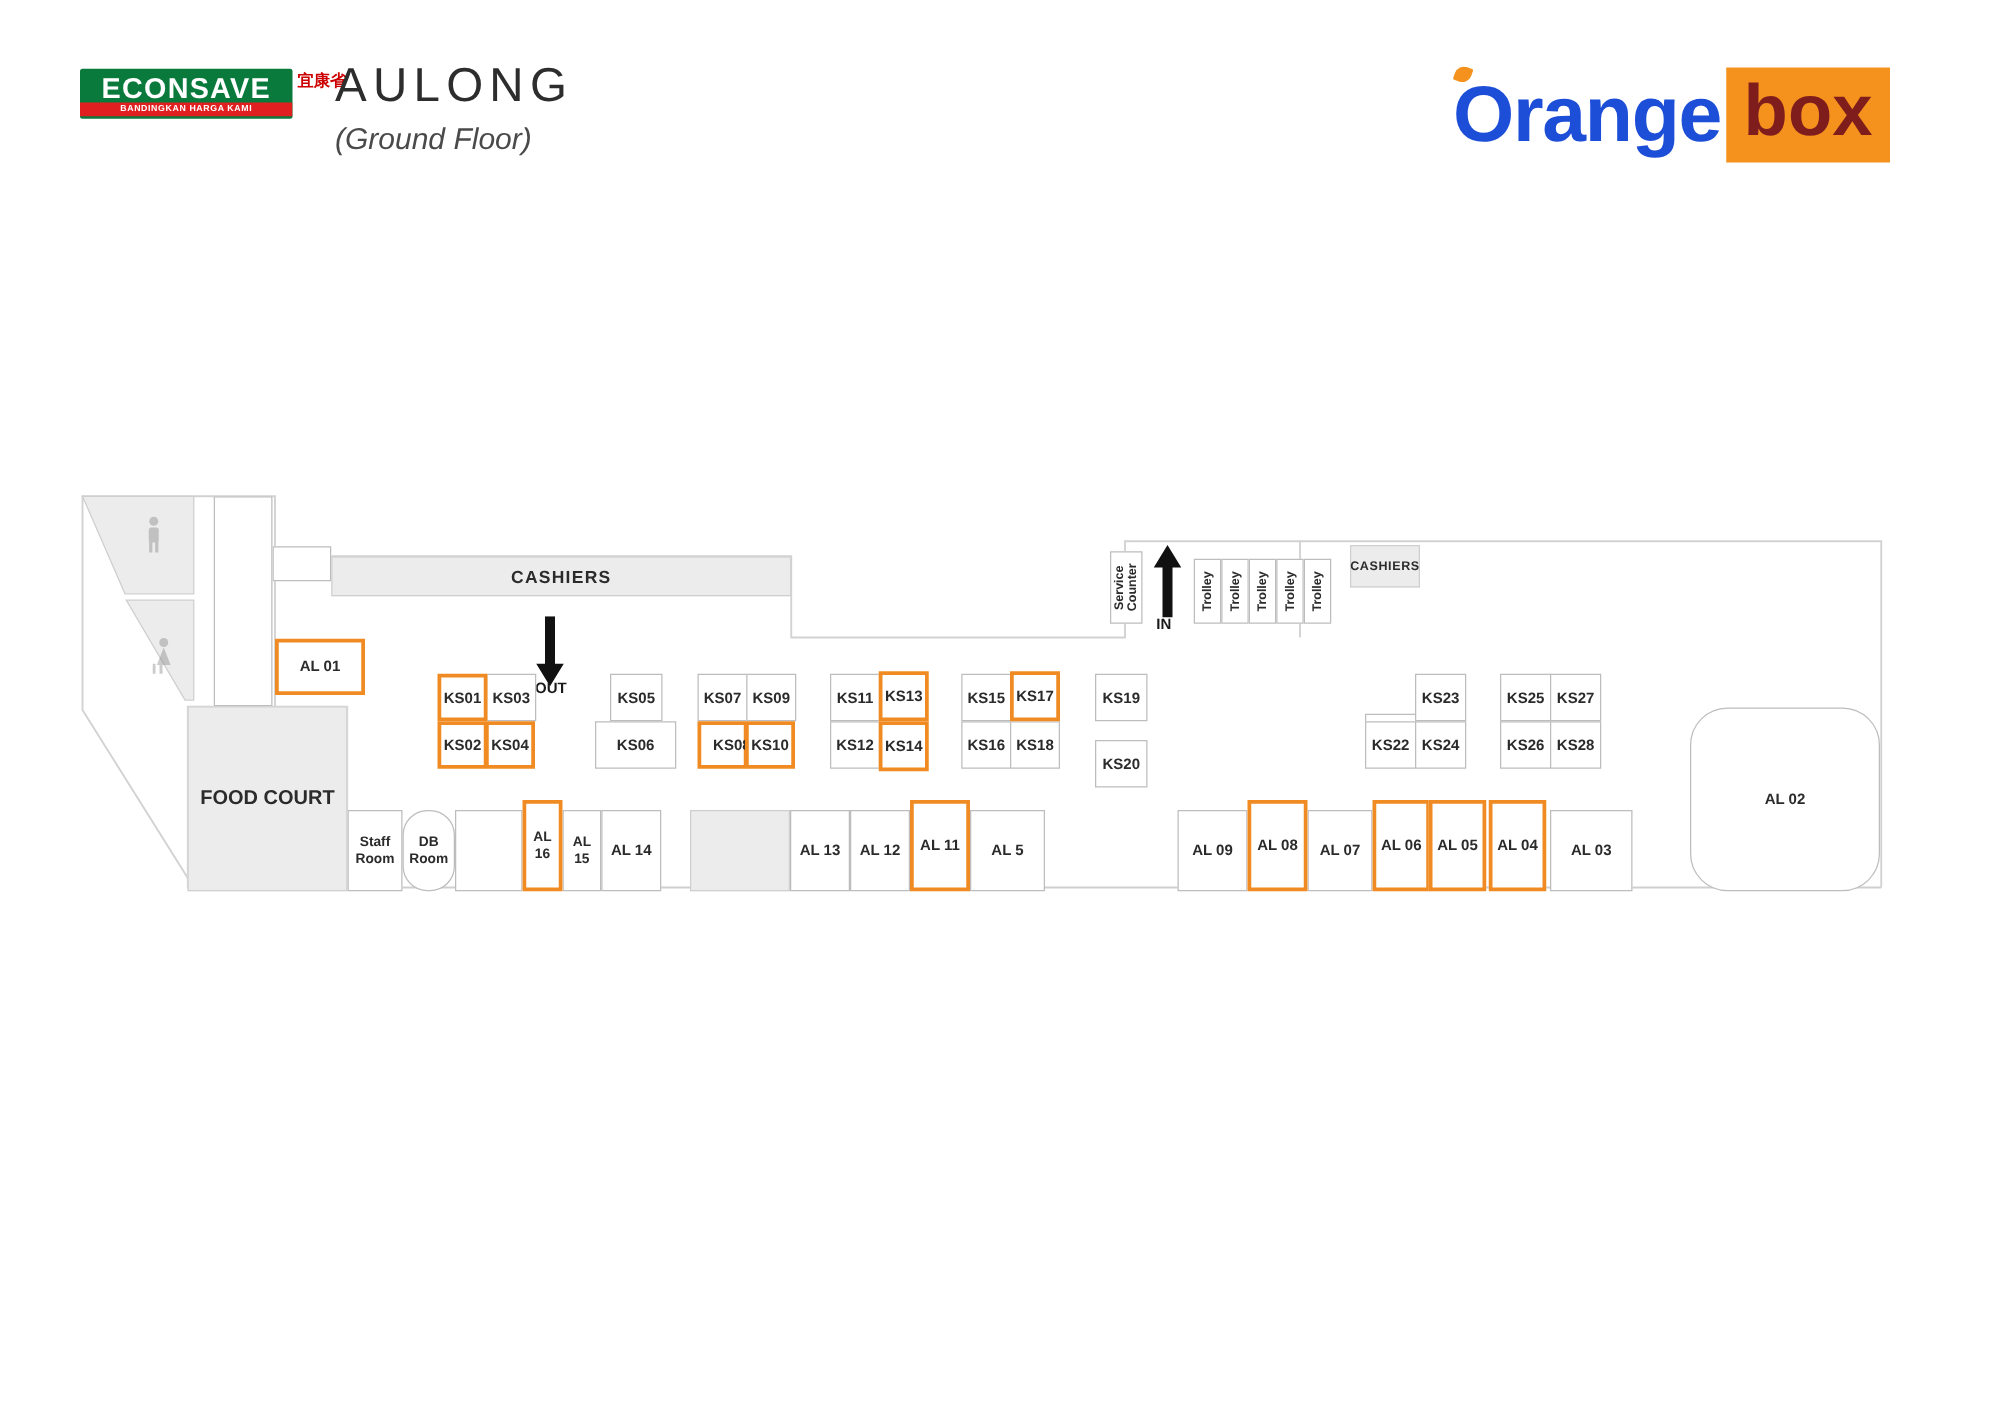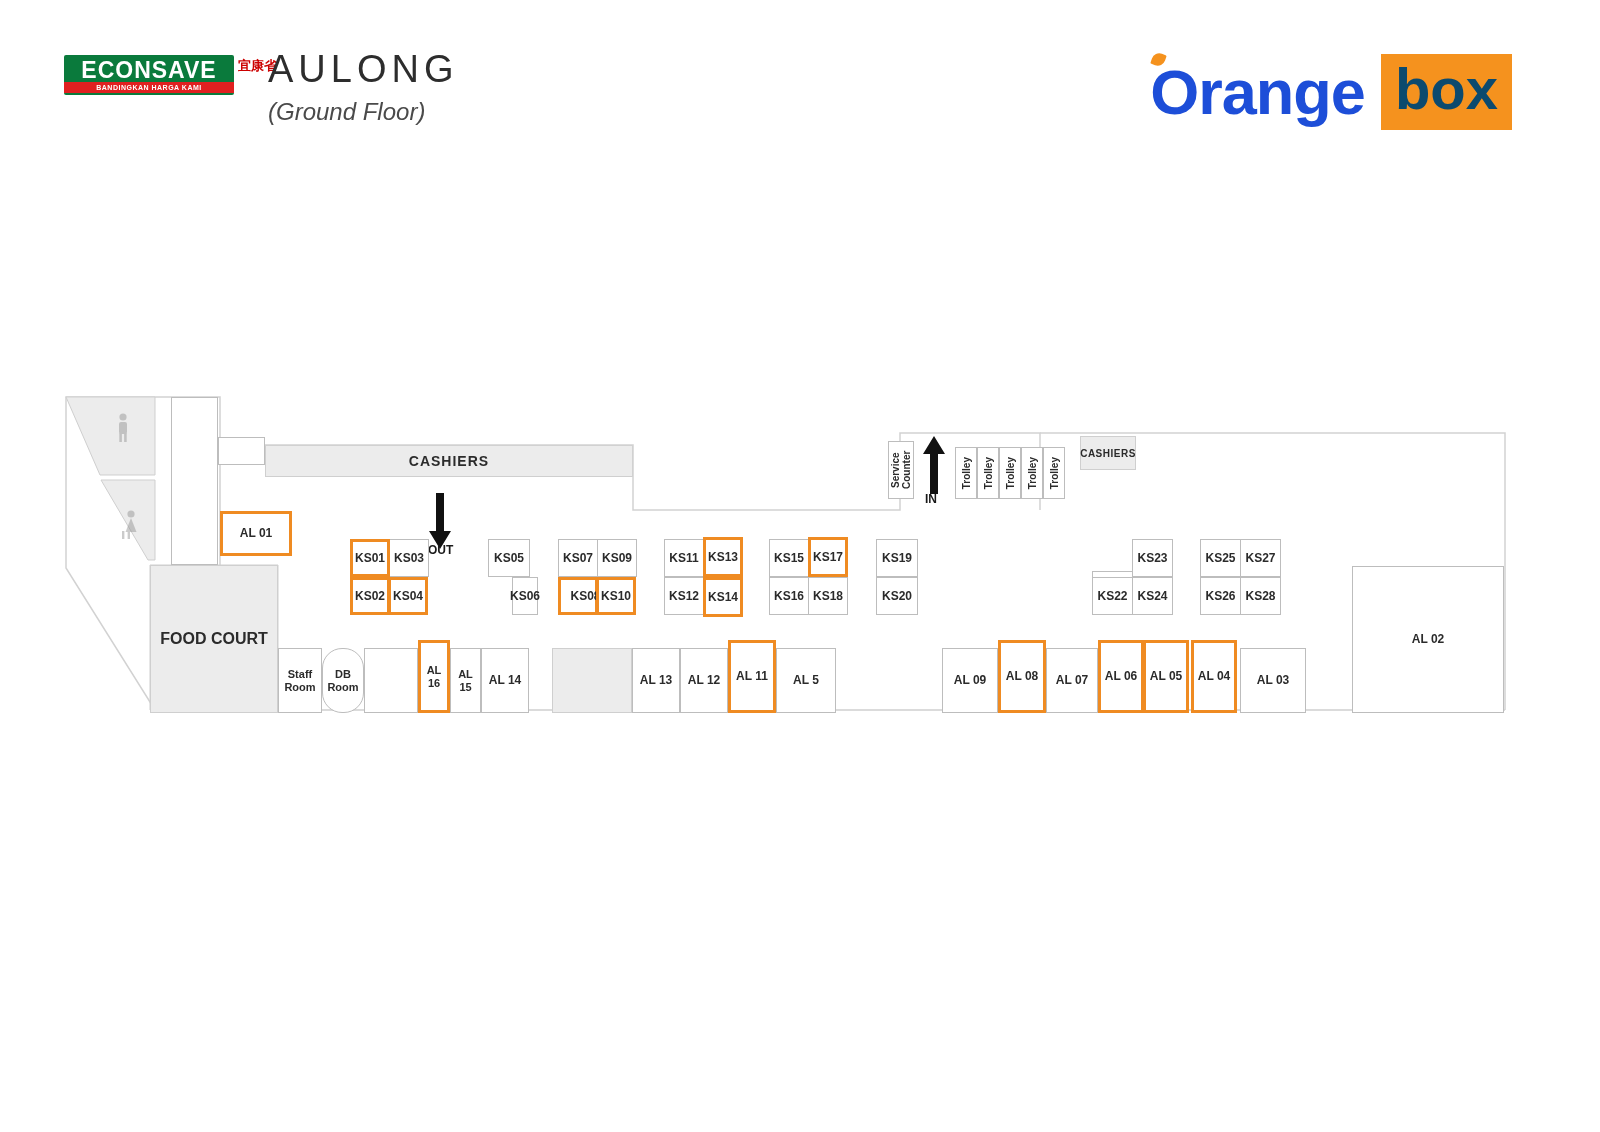--- a/index.html
+++ b/index.html
@@ -50,22 +50,22 @@
   .logo-orange .ob-word {
     font-size: 63px; font-weight: bold; color: #1d4ed8; letter-spacing: -1px;
     line-height: 58px; position: relative;
   }
   .logo-orange .ob-leaf {
     position: absolute; left: 2px; top: -10px; width: 13px; height: 13px;
     background: #f5921e; border-radius: 60% 10% 60% 10%;
     transform: rotate(20deg);
   }
   .logo-orange .ob-box {
-    background: #f5921e; color: #0c4a6e; font-size: 58px; font-weight: bold;
-    padding: 4px 14px 10px 14px; line-height: 62px; margin-left: 16px;
+    background: #f5921e; color: #7f1d1d; font-size: 58px; font-weight: bold;
+    padding: 4px 14px 10px 14px; line-height: 62px; margin-left: 4px;
   }
 
   
   #plan { position: absolute; left: 0; top: 0; width: 1600px; height: 1132px; }
 
   .shape { position: absolute; }
   .outline { border: 1px solid #bdbdbd; background: #ffffff; }
 
   .unit {
     position: absolute;
@@ -214,21 +214,21 @@
     <div class="unit hl" style="left:350px;top:577px;width:40px;height:38px;">
         <span>KS02</span>
       </div>
     <div class="unit hl" style="left:388px;top:577px;width:40px;height:38px;">
         <span>KS04</span>
       </div>
 
     <div class="unit" style="left:488px;top:539px;width:42px;height:38px;">
         <span>KS05</span>
       </div>
-    <div class="unit" style="left:512px;top:577px;width:26px;height:38px;">
+    <div class="unit" style="left:476px;top:577px;width:65px;height:38px;">
         <span>KS06</span>
       </div>
 
     <div class="unit" style="left:558px;top:539px;width:40px;height:38px;">
         <span>KS07</span>
       </div>
     <div class="unit" style="left:597px;top:539px;width:40px;height:38px;">
         <span>KS09</span>
       </div>
     <div class="unit hl" style="left:558px;top:577px;width:40px;height:38px;padding-left:15px;">
@@ -260,21 +260,21 @@
     <div class="unit" style="left:769px;top:577px;width:40px;height:38px;">
         <span>KS16</span>
       </div>
     <div class="unit" style="left:808px;top:577px;width:40px;height:38px;">
         <span>KS18</span>
       </div>
 
     <div class="unit" style="left:876px;top:539px;width:42px;height:38px;">
         <span>KS19</span>
       </div>
-    <div class="unit" style="left:876px;top:577px;width:42px;height:38px;">
+    <div class="unit" style="left:876px;top:592px;width:42px;height:38px;">
         <span>KS20</span>
       </div>
 
     <div class="unit" style="left:1092px;top:539px;width:41px;height:38px;margin-top:32px;">
         <span>KS21</span>
       </div>
     <div class="unit" style="left:1132px;top:539px;width:41px;height:38px;">
         <span>KS23</span>
       </div>
     <div class="unit" style="left:1092px;top:577px;width:41px;height:38px;">
@@ -345,18 +345,18 @@
     <div class="unit hl" style="left:1143px;top:640px;width:46px;height:73px;">
         <span>AL 05</span>
       </div>
     <div class="unit hl" style="left:1191px;top:640px;width:46px;height:73px;">
         <span>AL 04</span>
       </div>
     <div class="unit" style="left:1240px;top:648px;width:66px;height:65px;">
         <span>AL 03</span>
       </div>
 
-    <div class="unit" style="left:1352px;top:566px;width:152px;height:147px;">
+    <div class="unit" style="left:1352px;top:566px;width:152px;height:147px;border-radius:30px;">
         <span>AL 02</span>
       </div>
 
   </div>
 </div>
 
 </body></html>

